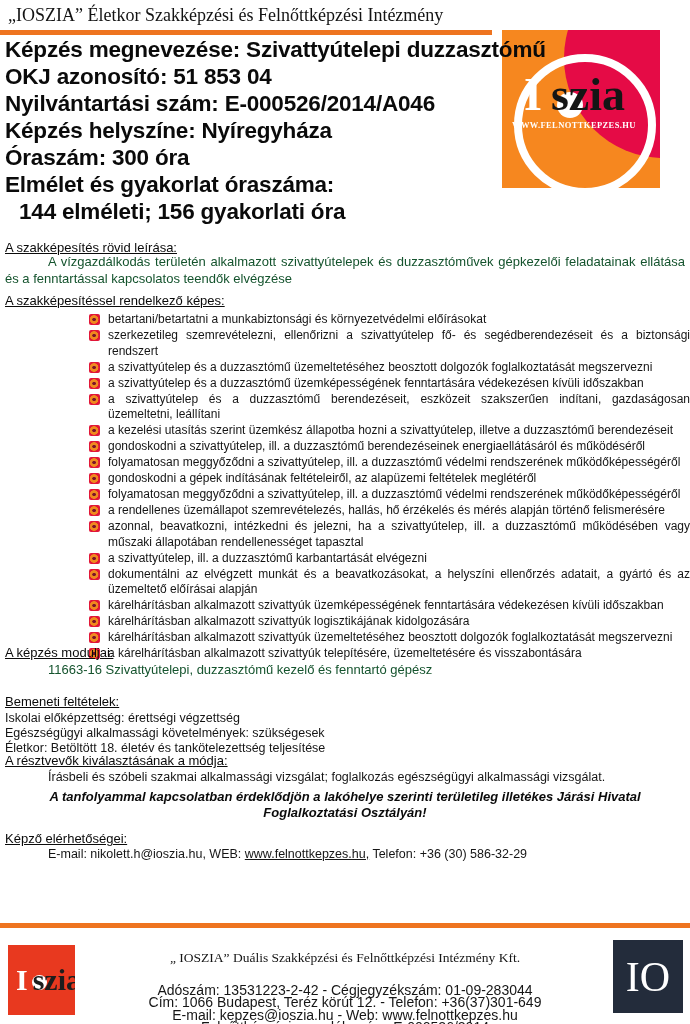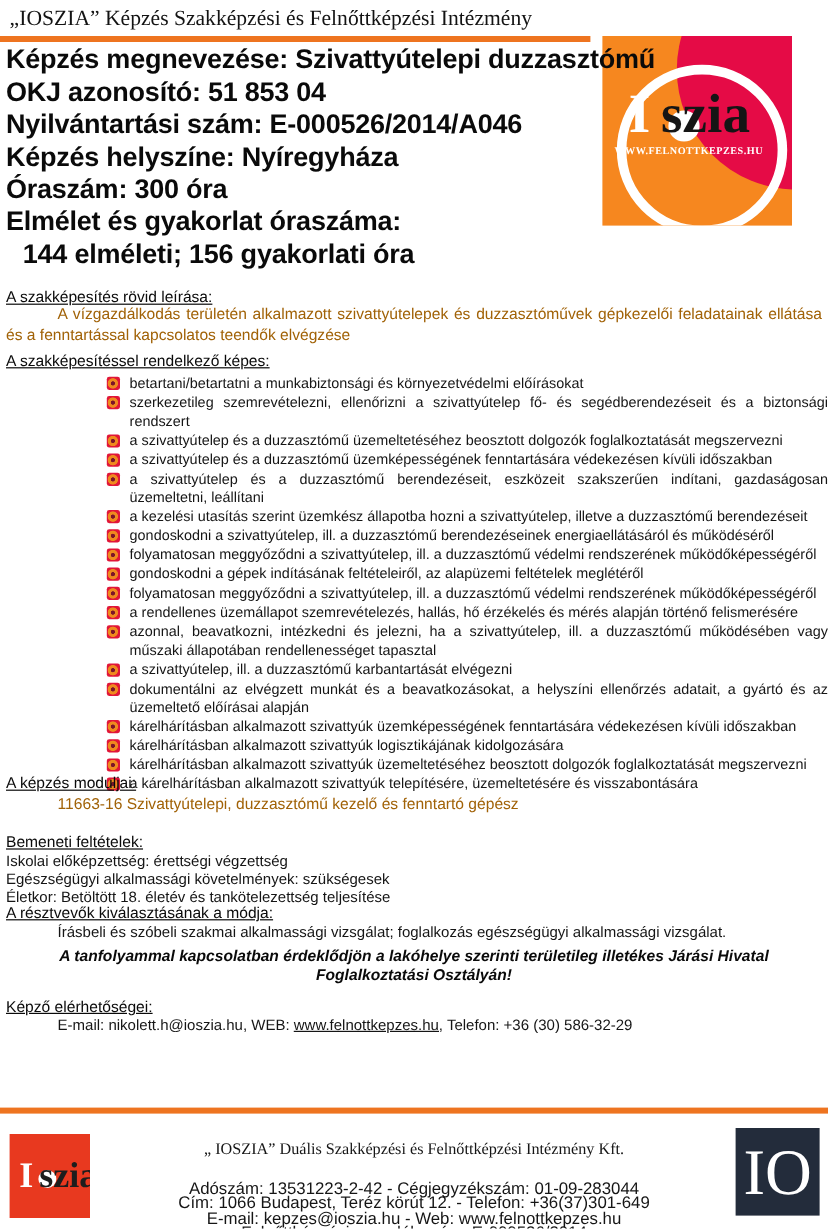--- a/index.html
+++ b/index.html
@@ -28,21 +28,21 @@
   
   .course-title{position:absolute;left:5px;top:36px;width:500px;font-weight:bold;font-size:22.5px;
         line-height:27px;letter-spacing:-0.2px;color:#0a0a0a;}
   .course-title div{white-space:nowrap;}
   .course-title div:last-child{padding-left:14px;}
 
   
   .abs{position:absolute;left:5px;width:680px;}
   .sec-heading{font-size:13px;color:#0a0a0a;}
   .sec-heading span{text-decoration:underline;}
-  .body-text{font-size:13px;line-height:17px;text-align:justify;color:#a16207;}
+  .body-text{font-size:13px;line-height:17px;text-align:justify;color:#14532d;}
   .indent{padding-left:43px;}
   .plain{font-size:12.5px;line-height:15px;color:#151515;}
 
   
   .bullets{position:absolute;left:5px;top:309px;width:682px;padding-left:100px;box-sizing:border-box;
         list-style:none;margin:3px;}
   .bullets li{position:relative;font-size:12px;line-height:15.5px;text-align:justify;color:#151515;
         margin:0 0 0.5px 0;}
   .bullet-icon{position:absolute;left:-19px;top:2px;width:11px;height:11px;border-radius:2px;
         background:radial-gradient(circle at 46% 50%, #7c1428 0 1.5px, #ef8a1e 2px 4px, #e11638 4.6px 100%);}
@@ -58,28 +58,28 @@
   .footer-logo .fdisc{position:absolute;left:24px;top:30px;width:15px;height:15px;background:#fff;border-radius:50%;}
   .footer-word{position:absolute;left:8px;top:18px;font-family:"Liberation Serif","DejaVu Serif",serif;
         font-weight:bold;font-size:30px;line-height:34px;white-space:nowrap;}
   .footer-word .li{color:#fff;}
   .footer-word .lszia{color:#1d1d1d;margin-left:5px;}
   .footer-center{position:absolute;left:80px;top:950px;width:530px;text-align:center;color:#151515;}
   .footer-company{font-family:"Liberation Serif","DejaVu Serif",serif;font-size:13.5px;margin-bottom:18px;}
   .footer-line{font-size:14px;line-height:12.3px;}
   .io-badge{position:absolute;left:613px;top:940px;width:70px;height:73px;background:#232c3b;
         display:flex;align-items:center;justify-content:center;}
-  .io-badge span{color:#fff;font-family:"Liberation Serif","DejaVu Serif",serif;font-size:54px;}
+  .io-badge span{color:#fff;font-family:"Liberation Serif","DejaVu Serif",serif;font-size:42px;}
 </style>
 </head>
 <body>
 
 <div class="page">
 
-  <div class="header-title">„IOSZIA” Képzés Szakképzési és Felnőttképzési Intézmény</div>
+  <div class="header-title">„IOSZIA” Életkor Szakképzési és Felnőttképzési Intézmény</div>
   <div class="top-rule"></div>
 
   <div class="main-logo">
     <div class="petal"></div>
     <div class="swoosh"></div>
     <div class="logo-ring"></div>
     <div class="logo-disc"></div>
     <div class="logo-word"><span class="li">I</span><span class="lszia">szia</span></div>
     <div class="logo-url">WWW.FELNOTTKEPZES.HU</div>
   </div>

